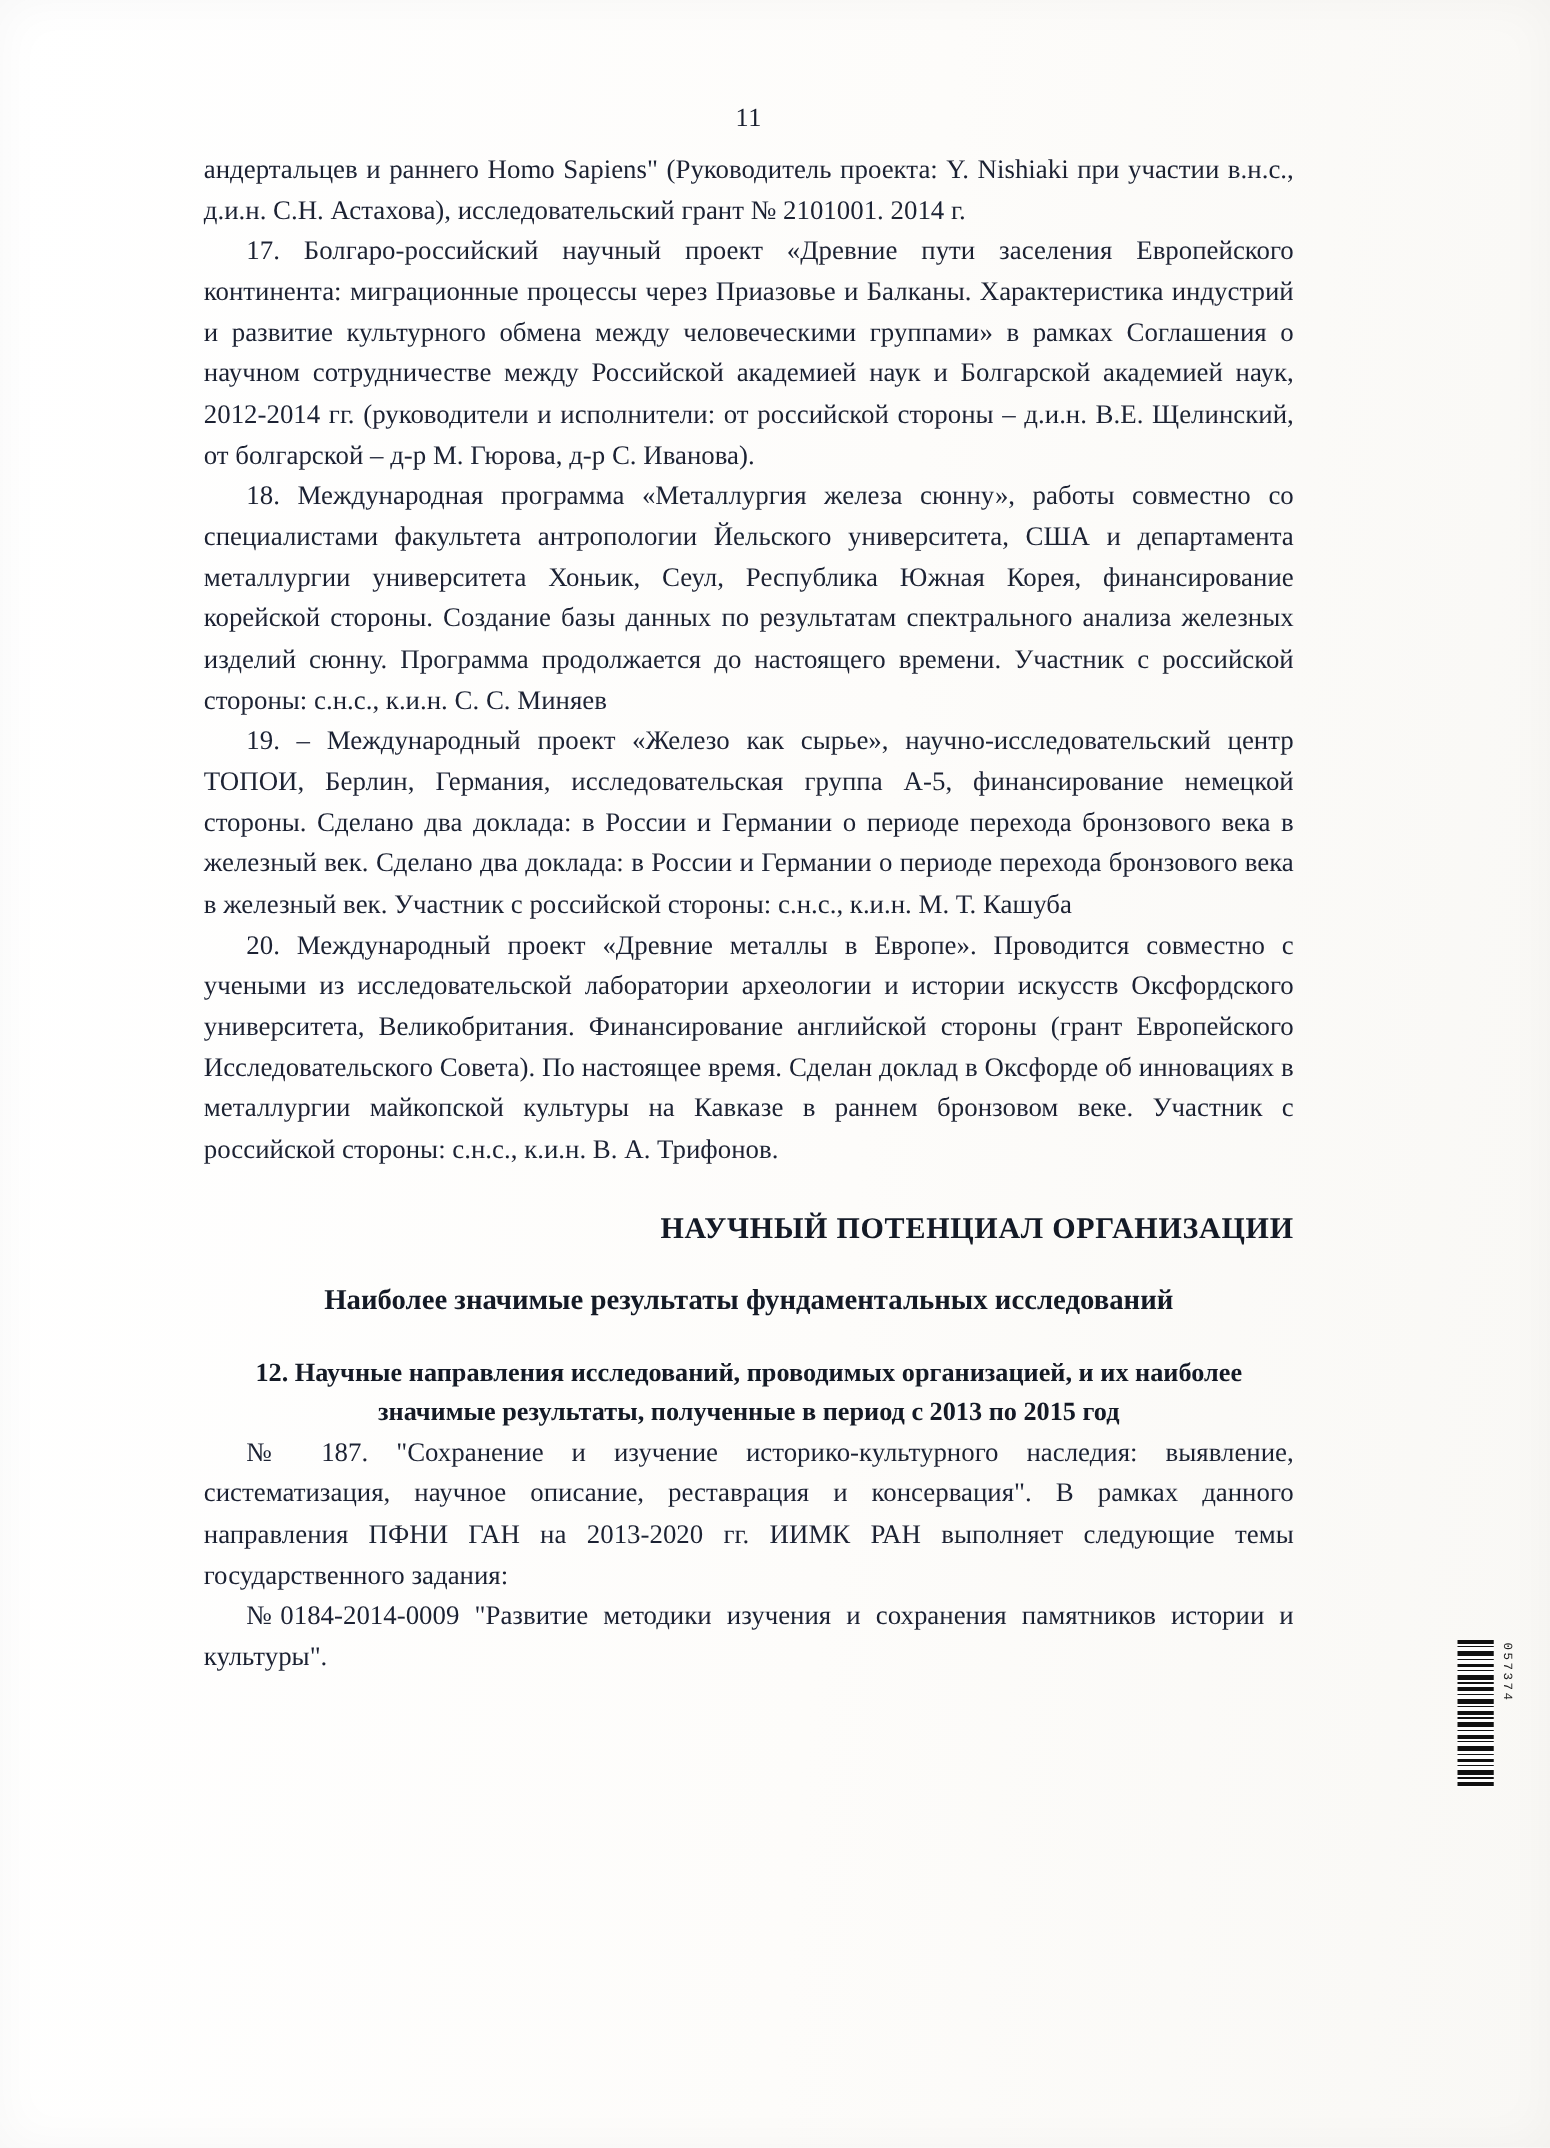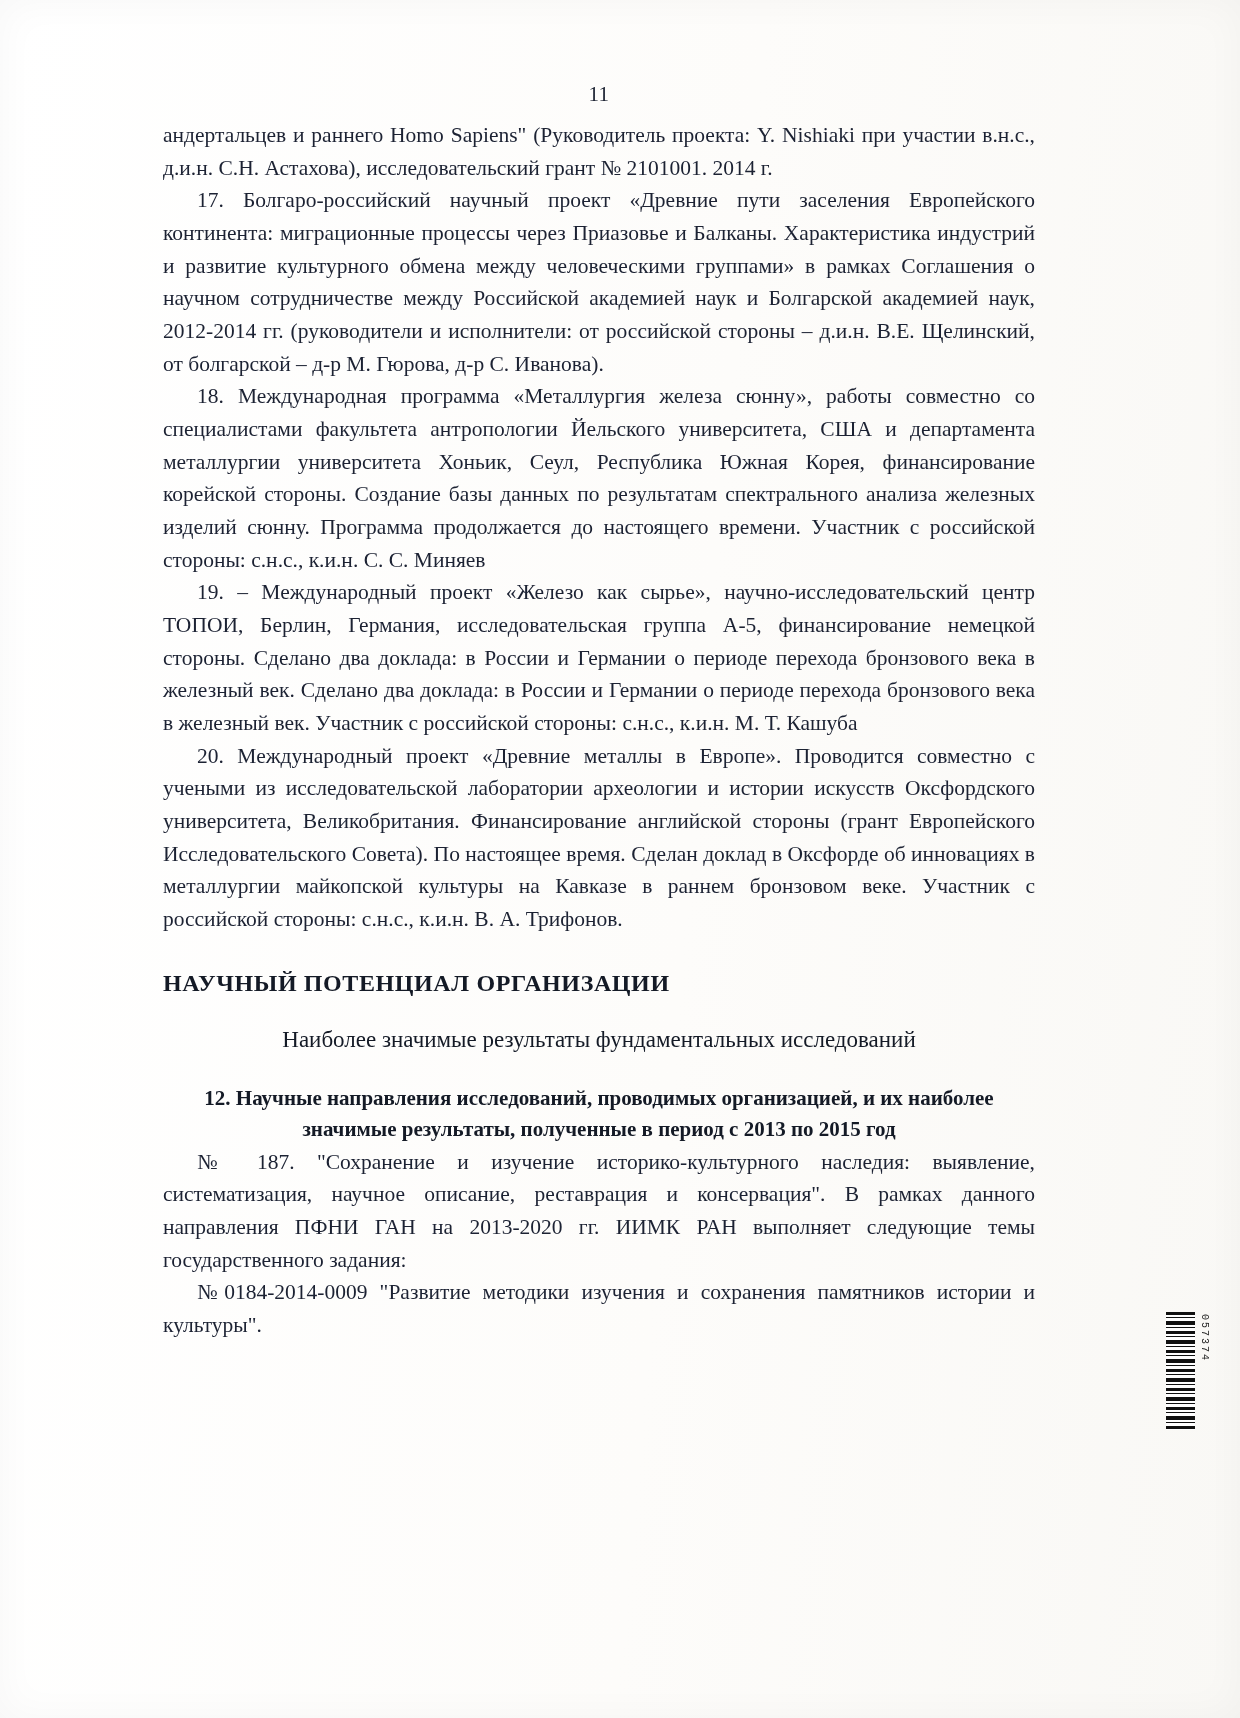--- a/index.html
+++ b/index.html
@@ -48,28 +48,28 @@
     text-justify: inter-word;
     color: #1c2233;
     hyphens: manual;
   }
   p.indent {
     text-indent: 34px;
   }
   h1.section-title {
     font-size: 24px;
     font-weight: bold;
-    text-align: left;
+    text-align: right;
     margin: 34px 0 0 0;
     letter-spacing: 0.6px;
     color: #141a26;
   }
   h2.sub-title {
     font-size: 23px;
-    font-weight: normal;
+    font-weight: bold;
     text-align: center;
     margin: 30px 0 0 0;
     color: #141a26;
   }
   h3.item-title {
     font-size: 21px;
     font-weight: bold;
     text-align: center;
     margin: 30px 0 0 0;
     line-height: 1.5;

